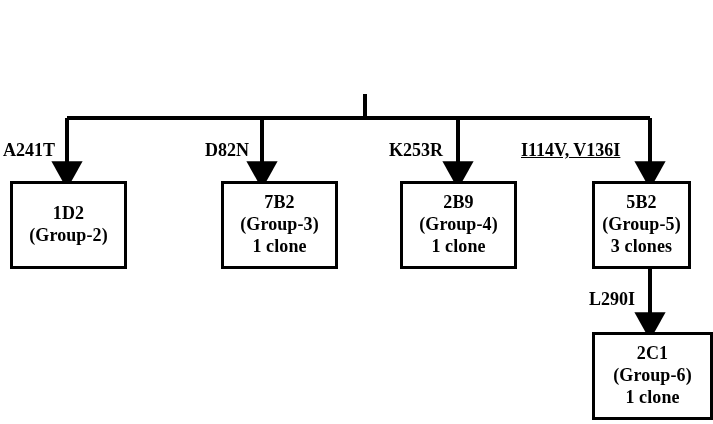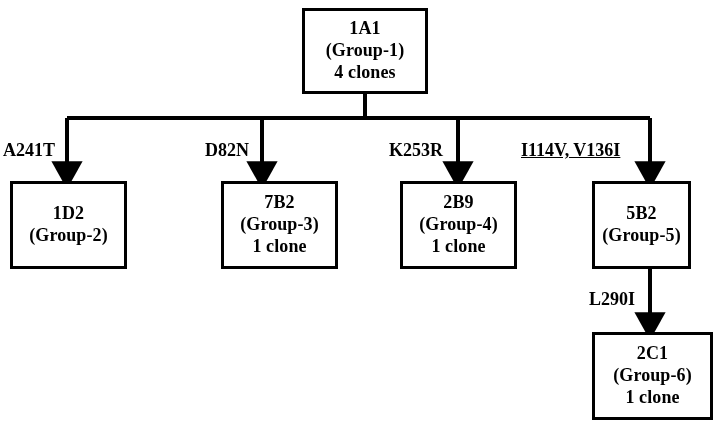--- a/index.html
+++ b/index.html
@@ -67,25 +67,20 @@
     <path d="M67,118 L650,118" stroke="#000000" stroke-width="4" fill="none"></path>
 
     <path d="M67,118 L67,174" stroke="#000000" stroke-width="4" fill="none" marker-end="url(#arrowhead)"></path>
     <path d="M262,118 L262,174" stroke="#000000" stroke-width="4" fill="none" marker-end="url(#arrowhead)"></path>
     <path d="M458,118 L458,174" stroke="#000000" stroke-width="4" fill="none" marker-end="url(#arrowhead)"></path>
     <path d="M650,118 L650,174" stroke="#000000" stroke-width="4" fill="none" marker-end="url(#arrowhead)"></path>
 
     <path d="M650,269 L650,325" stroke="#000000" stroke-width="4" fill="none" marker-end="url(#arrowhead)"></path>
   </svg>
 
-  <div class="node" style="left:302px; top:8px; width:126px; height:86px;">
-    <span class="line">1A1</span>
-    <span class="line">(Group-1)</span>
-    <span class="line">4 clones</span>
-  </div>
 
   <div class="node" style="left:10px; top:181px; width:117px; height:88px;">
     <span class="line">1D2</span>
     <span class="line">(Group-2)</span>
   </div>
 
   <div class="node" style="left:221px; top:181px; width:117px; height:88px;">
     <span class="line">7B2</span>
     <span class="line">(Group-3)</span>
     <span class="line">1 clone</span>
@@ -93,20 +88,21 @@
 
   <div class="node" style="left:400px; top:181px; width:117px; height:88px;justify-content:center;">
     <span class="line">2B9</span>
     <span class="line">(Group-4)</span>
     <span class="line">1 clone</span>
   </div>
 
   <div class="node" style="left:592px; top:181px; width:99px; height:88px;">
     <span class="line">5B2</span>
     <span class="line">(Group-5)</span>
+    <span class="line">3 clones</span>
   </div>
 
   <div class="node" style="left:592px; top:332px; width:121px; height:88px;">
     <span class="line">2C1</span>
     <span class="line">(Group-6)</span>
     <span class="line">1 clone</span>
   </div>
 
   <div class="edge-label" style="left:3px; top:141px;">A241T</div>
   <div class="edge-label" style="left:205px; top:141px;">D82N</div>

